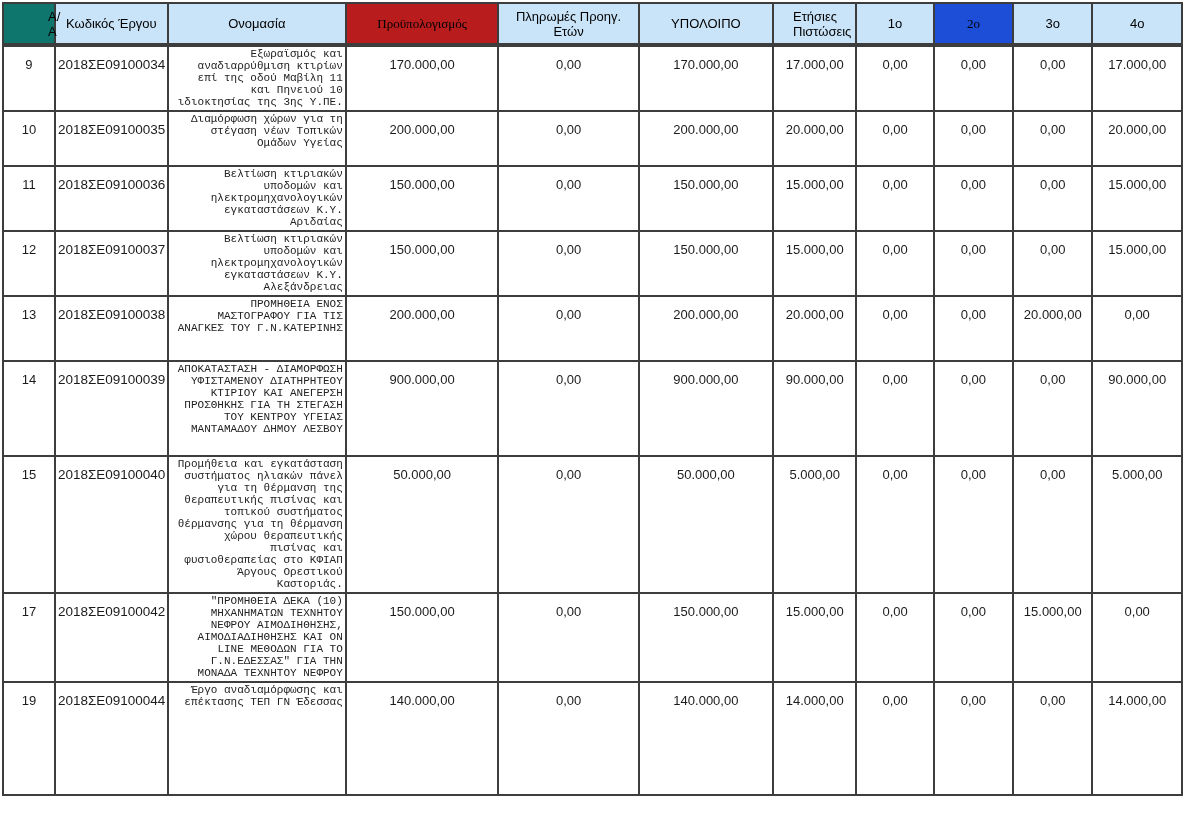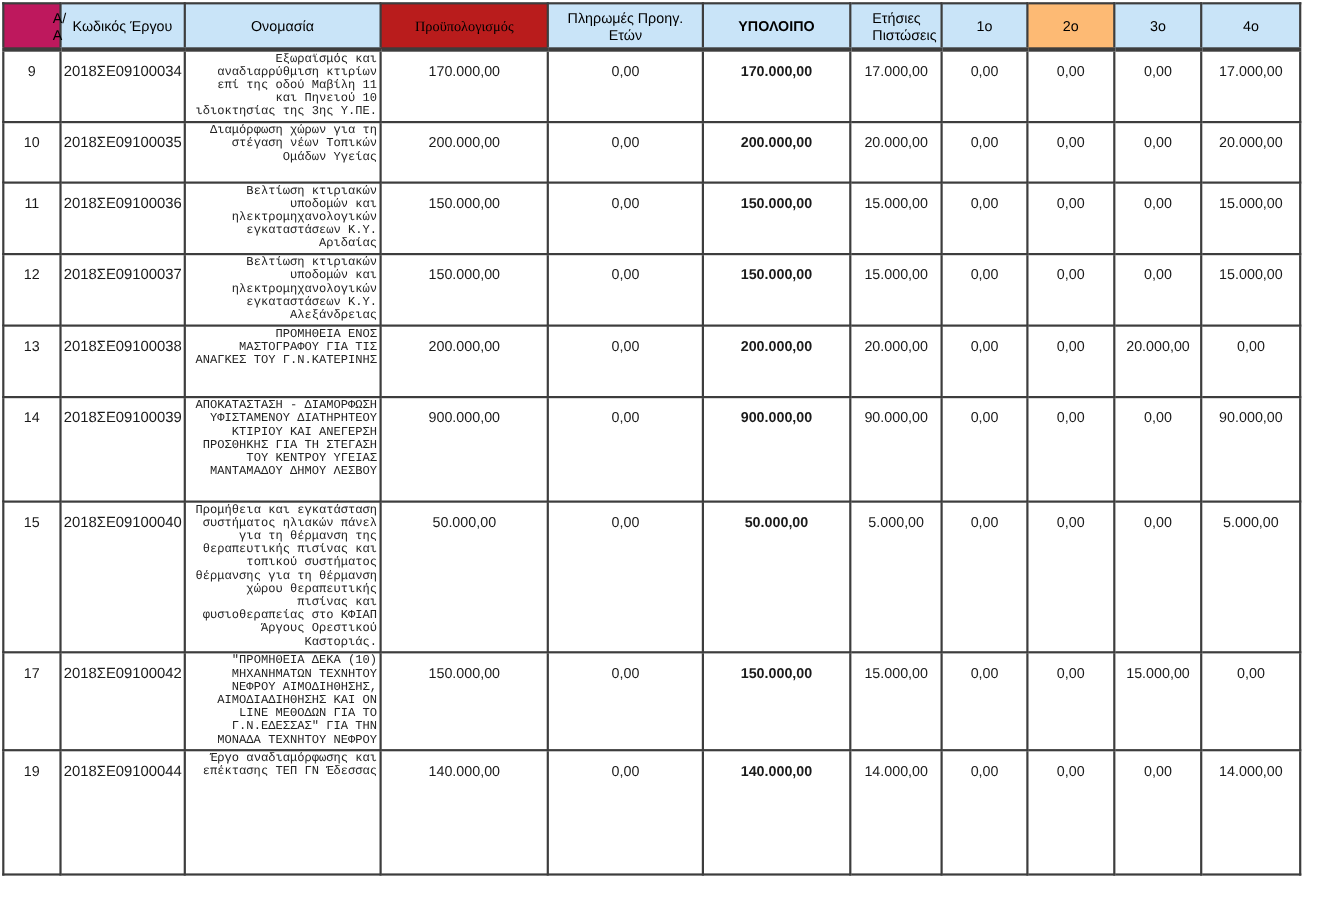--- a/index.html
+++ b/index.html
@@ -32,21 +32,21 @@
   }
   th.col-prev { padding: 2px 13px; }
   th.col-annual { text-align: left; padding-left: 19px; }
 
   
   .col-aa      { width: 51px; }
   .col-code    { width: 111px; }
   .col-name    { width: 175px; }
   .col-budget  { width: 150px; }
   .col-prev    { width: 138px; }
-  .col-balance { width: 132px; font-weight: bold; }
+  .col-balance { width: 132px; }
   .col-annual  { width: 82px; }
   .col-q1      { width: 76px; }
   .col-q2      { width: 78px; }
   .col-q3      { width: 78px; }
   .col-q4      { width: 88px; }
 
   td { vertical-align: top; color: #1b1b1b; background: #fff; }
   td.num, td.col-aa, td.col-code {
     text-align: center;
     font-size: 13px;
@@ -76,29 +76,29 @@
   tbody tr:nth-child(10) { height: 37px; }
   tbody tr:nth-child(11) { height: 42px; }
 </style>
 </head>
 <body>
 
 <div class="page">
   <table class="budget">
     <thead>
       <tr id="header-row">
-          <th class="col-aa" style="background: #be185d; padding-left: 44px;">Α/Α</th>
+          <th class="col-aa" style="background: #0f766e; padding-left: 44px;">Α/Α</th>
           <th class="col-code" style="background: rgb(201, 228, 248);">Κωδικός Έργου</th>
           <th class="col-name" style="background: rgb(201, 228, 248);">Ονομασία</th>
           <th class="col-budget" style="background: #b91c1c; font-family: Liberation Serif, serif;">Προϋπολογισμός</th>
           <th class="col-prev" style="background: rgb(201, 228, 248);">Πληρωμές Προηγ. Ετών</th>
           <th class="col-balance" style="background: rgb(201, 228, 248);">ΥΠΟΛΟΙΠΟ</th>
           <th class="col-annual" style="background: rgb(201, 228, 248);">Ετήσιες Πιστώσεις</th>
           <th class="col-q1" style="background: rgb(201, 228, 248);">1ο</th>
-          <th class="col-q2" style="background: #fdba74;">2ο</th>
+          <th class="col-q2" style="background: #1d4ed8; font-family: Liberation Serif, serif;">2ο</th>
           <th class="col-q3" style="background: rgb(201, 228, 248);">3ο</th>
           <th class="col-q4" style="background: rgb(201, 228, 248);">4ο</th>
         </tr>
     </thead>
     <tbody id="table-body">
         <tr>
           <td class="col-aa">9</td>
           <td class="col-code">2018ΣΕ09100034</td>
           <td class="col-name">Εξωραϊσμός και αναδιαρρύθμιση κτιρίων επί της οδού Μαβίλη 11 και Πηνειού 10 ιδιοκτησίας της 3ης Υ.ΠΕ.</td>
           <td class="col-budget num">170.000,00</td>

